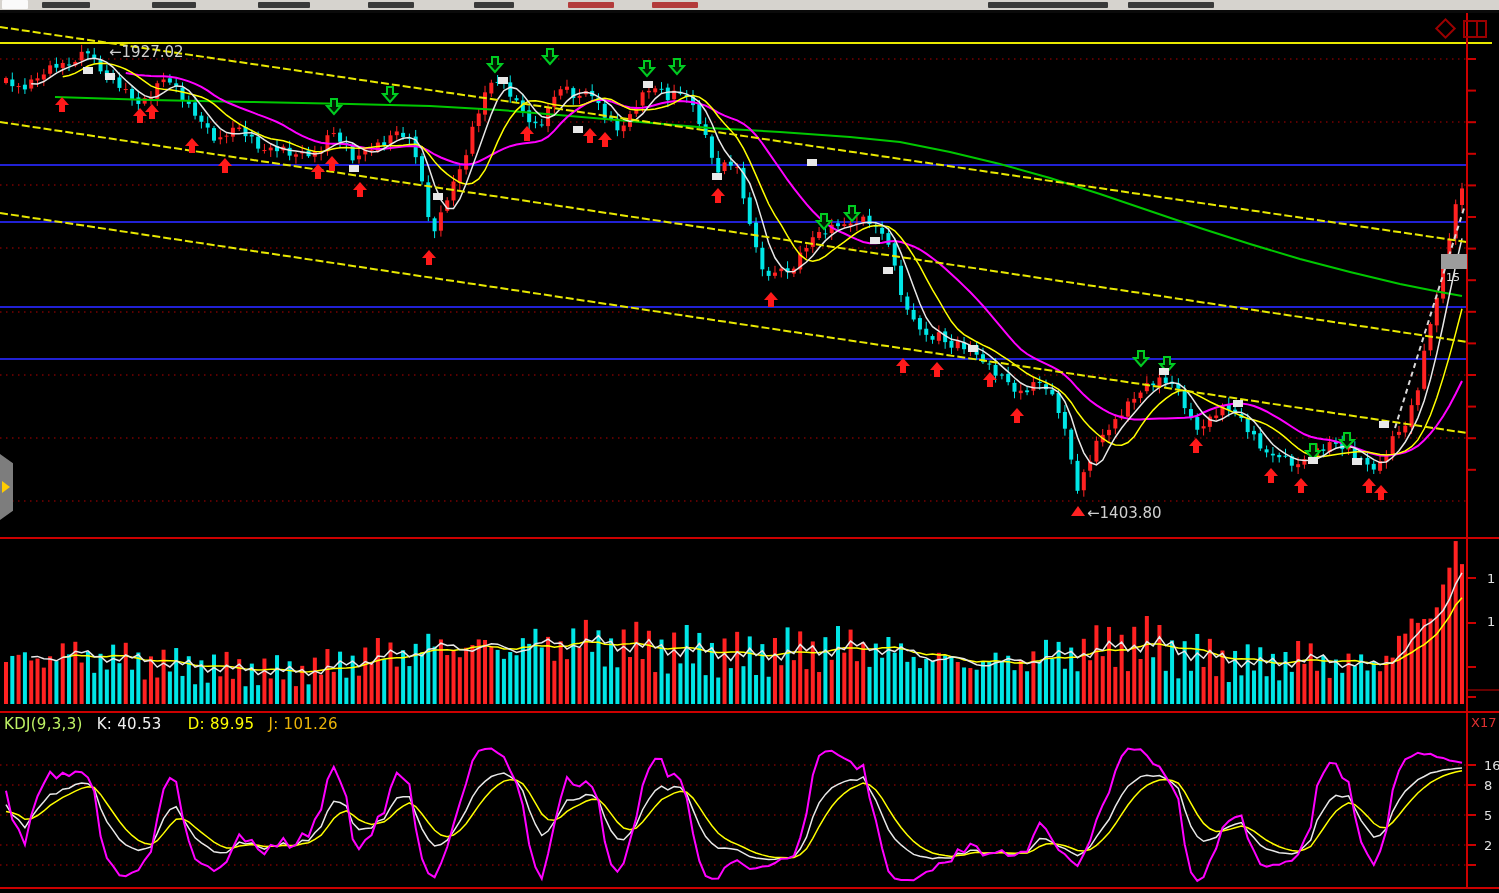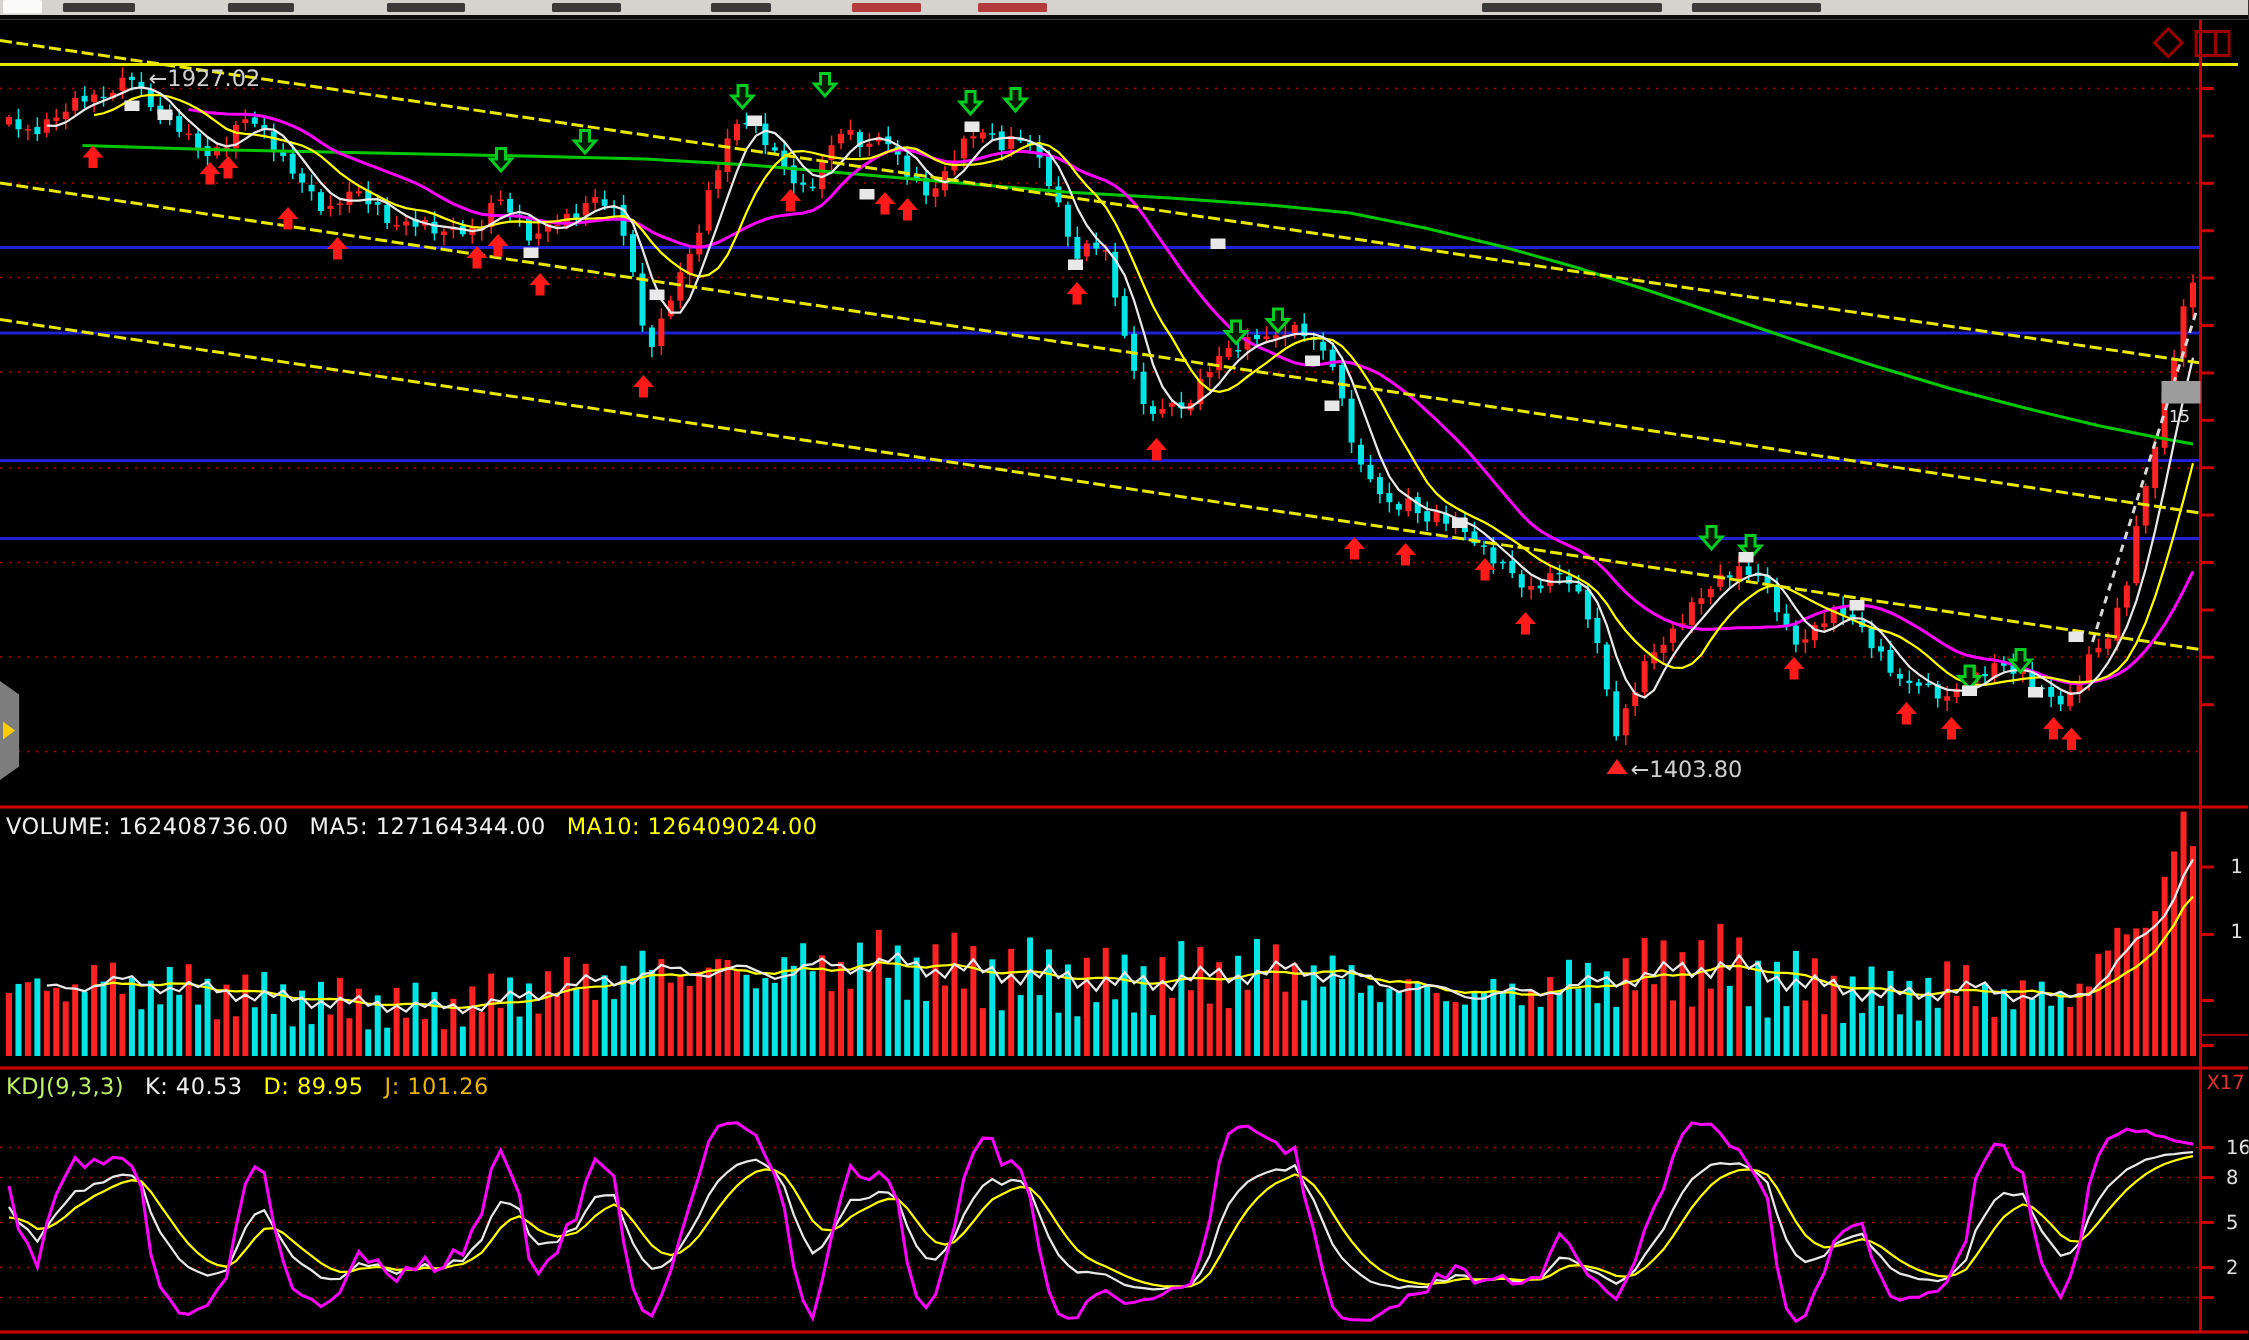--- a/index.html
+++ b/index.html
@@ -869,46 +869,41 @@
     <div class="smudge" style="left:988px;width:120px"></div>
     <div class="smudge" style="left:1128px;width:86px"></div>
   </div>
 
 
   <span class="icon-diamond" style="left:1438px;top:21px"></span>
   <span class="icon-split" style="left:1463px;top:20px">
       <i></i>
     </span>
 
-  <div class="annot" style="left:99px;top:43px">←1927.02</div>
+  <div class="annot" style="left:109px;top:43px">←1927.02</div>
   <div class="lowtri" style="left:1071px;top:506px"></div>
   <div class="annot" style="left:1087px;top:504px">←1403.80</div>
 
   <div class="graybox" style="left:1441px;top:254px;width:26px;height:15px"></div>
   <div class="axis-label" style="left:1446px;top:271px;font-size:11px">15</div>
 
   <div class="axis-label" style="left:1487px;top:571px">1</div>
   <div class="axis-label" style="left:1487px;top:614px">1</div>
   <div class="axis-label" style="left:1471px;top:715px;color:#e03030;font-size:13px">X17</div>
 
   <div class="axis-label" style="left:1484px;top:758px">16</div>
   <div class="axis-label" style="left:1484px;top:778px">8</div>
   <div class="axis-label" style="left:1484px;top:808px">5</div>
   <div class="axis-label" style="left:1484px;top:838px">2</div>
 
-  <div class="overlay hdr" style="left:4px;top:542px">
-      <span style="color: rgb(240, 240, 240);">VOLUME: 162408736.00</span>
-      <span style="color: rgb(240, 240, 240);">MA5: 127164344.00</span>
-      <span style="color: rgb(255, 255, 0);">MA10: 126409024.00</span>
-    </div>
 
   <div class="overlay hdr" style="left:4px;top:715px">
       <span style="color: #bef264;">KDJ(9,3,3)</span>
       <span style="color: rgb(240, 240, 240);">K: 40.53</span>
-      <span style="color: rgb(255, 255, 0);">D: 89.95</span>
+      <span style="color: rgb(255, 255, 0); margin-left: 12px;">D: 89.95</span>
       <span style="color: #eab308;">J: 101.26</span>
     </div>
 
   <div class="expander">
       <b></b>
     </div>
 
 </div>
 
 </body></html>

